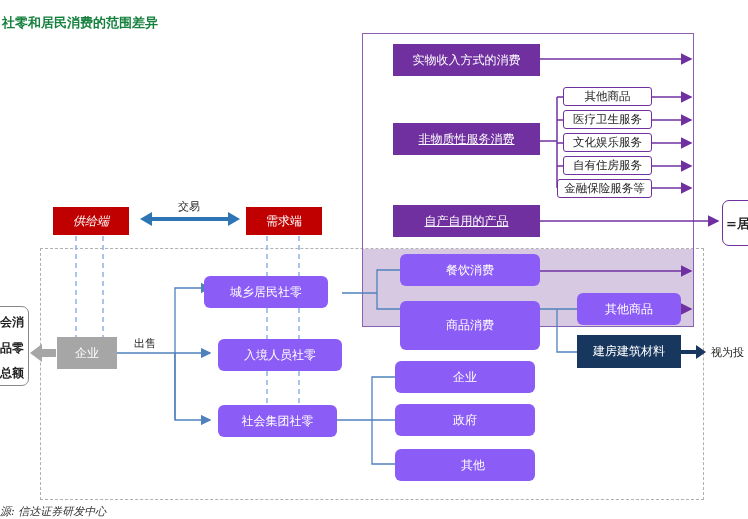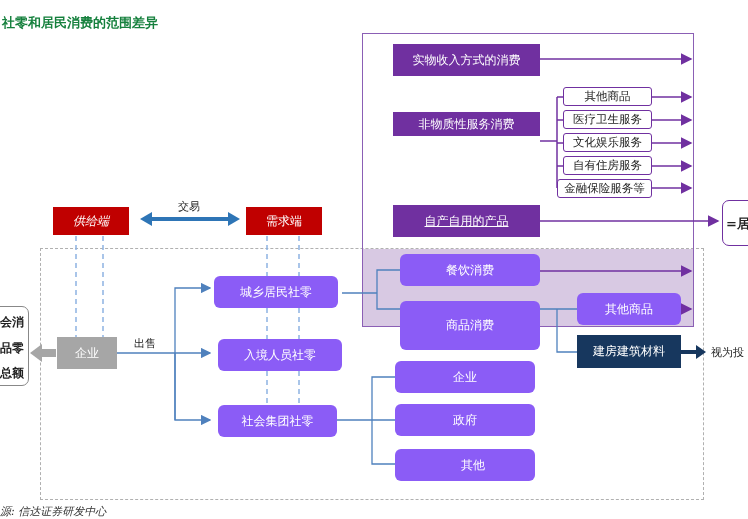--- a/index.html
+++ b/index.html
@@ -119,36 +119,36 @@
 <div class="label" style="left:178px;top:199px;">交易</div>
 
 <div class="box gray" style="left:57px;top:337px;width:60px;height:32px;">企业</div>
 <div class="label" style="left:134px;top:336px;">出售</div>
 
 <div class="abs lbox"></div>
 <div class="lbox-text" style="top:314px;">会消</div>
 <div class="lbox-text" style="top:340px;">品零</div>
 <div class="lbox-text" style="top:365px;">总额</div>
 
-<div class="box blue" style="left:214px;top:276px;width:124px;height:32px;text-align:right;">城乡居民社零</div>
+<div class="box blue" style="left:204px;top:276px;width:124px;height:32px;text-align:right;">城乡居民社零</div>
 <div class="box blue" style="left:218px;top:339px;width:124px;height:32px;">入境人员社零</div>
 <div class="box blue" style="left:218px;top:405px;width:119px;height:32px;">社会集团社零</div>
 
 <div class="box blue" style="left:395px;top:361px;width:140px;height:32px;">企业</div>
 <div class="box blue" style="left:395px;top:404px;width:140px;height:32px;">政府</div>
 <div class="box blue" style="left:395px;top:449px;width:140px;height:32px;padding-left:16px;">其他</div>
 
 <div class="box blue" style="left:400px;top:254px;width:140px;height:32px;">餐饮消费</div>
 <div class="box blue" style="left:400px;top:293px;width:140px;height:49px;margin-top:8px;">商品消费</div>
 <div class="box blue" style="left:577px;top:293px;width:104px;height:32px;">其他商品</div>
 <div class="box navy" style="left:577px;top:335px;width:104px;height:33px;">建房建筑材料</div>
 <div class="label" style="left:711px;top:345px;font-size:11px;">视为投</div>
 
 <div class="box purple" style="left:393px;top:44px;width:147px;height:32px;">实物收入方式的消费</div>
-<div class="box purple" style="left:393px;top:112px;width:147px;height:24px;">非物质性服务消费</div>
+<div class="box purple" style="left:393px;top:123px;width:147px;height:32px;text-decoration:underline;">非物质性服务消费</div>
 <div class="box purple" style="left:393px;top:205px;width:147px;height:32px;text-decoration:underline;">自产自用的产品</div>
 
 <div class="box svc" style="left:563px;top:87px;width:89px;height:19px;">其他商品</div>
 <div class="box svc" style="left:563px;top:110px;width:89px;height:19px;">医疗卫生服务</div>
 <div class="box svc" style="left:563px;top:133px;width:89px;height:19px;">文化娱乐服务</div>
 <div class="box svc" style="left:563px;top:156px;width:89px;height:19px;">自有住房服务</div>
 <div class="box svc" style="left:557px;top:179px;width:95px;height:19px;">金融保险服务等</div>
 
 <div class="abs rbox"></div>
 <div class="rbox-text">=居</div>

